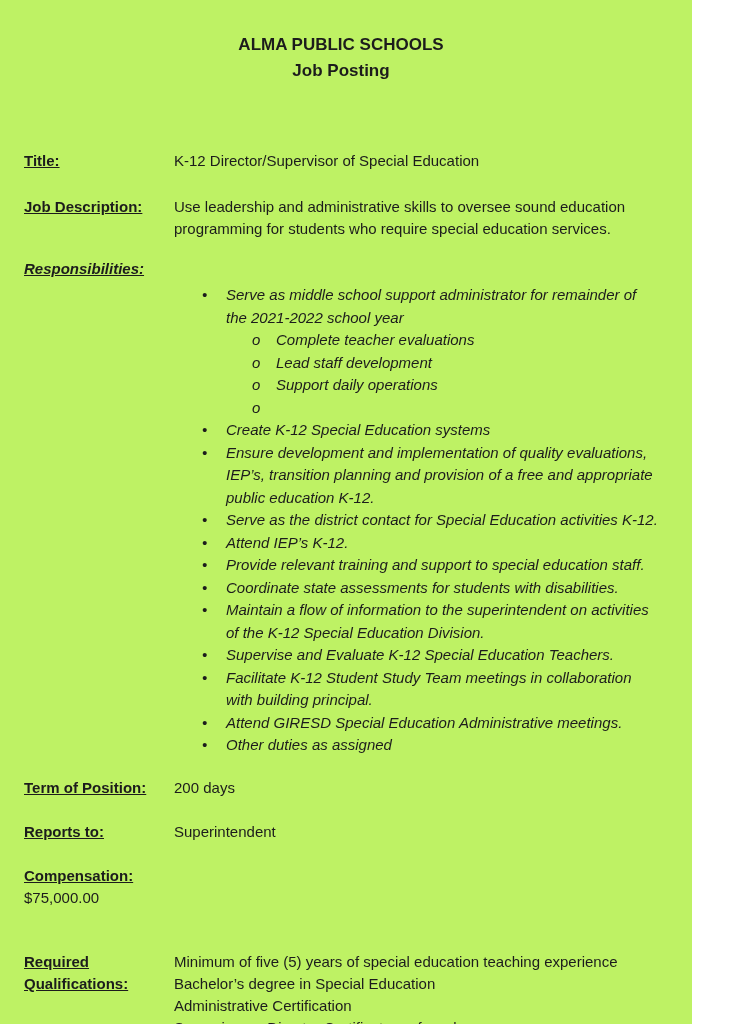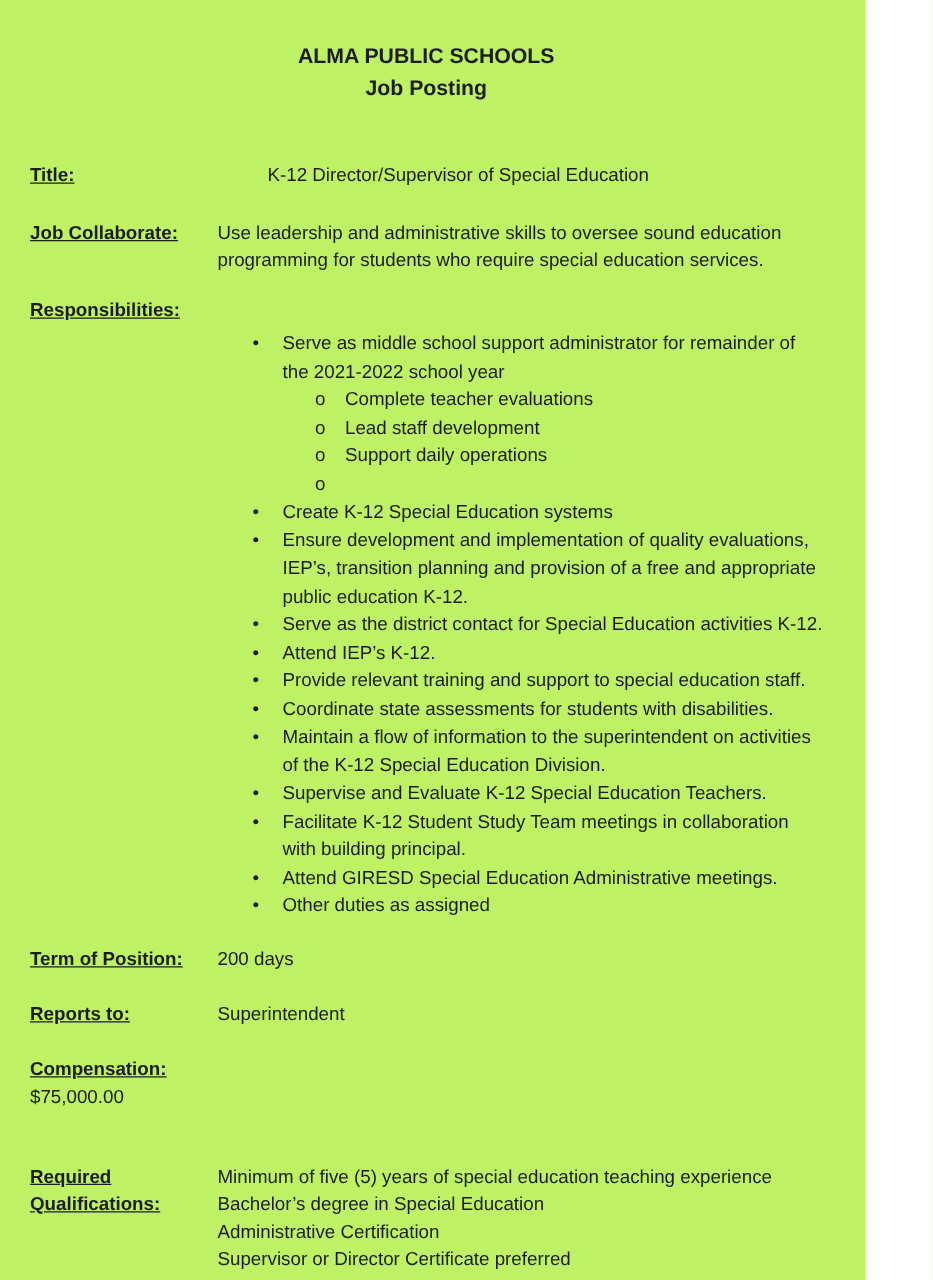--- a/index.html
+++ b/index.html
@@ -33,23 +33,23 @@
     flex-shrink: 0;
     font-weight: 700;
   }
   .label-col .lbl {
     text-decoration: underline;
   }
   .content-col {
     flex: 1;
     min-width: 0;
   }
-  .row-title   { margin-top: 46px; gap: 40px; }
+  .row-title   { margin-top: 66px; }
   .row-jobdesc { margin-top: 24px; }
-  .row-resp    { margin-top: 18px; }
+  .row-resp    { margin-top: 18px; font-style: italic; }
   .row-term    { margin-top: 20px; }
   .row-reports { margin-top: 22px; align-items: center; }
   .row-comp    { margin-top: 22px; flex-direction: column; }
   .row-req     { margin-top: 42px; }
   .bullets {
     margin-top: 26px;
     line-height: 22.5px;
   }
   .bullet {
     display: flex;
@@ -79,21 +79,21 @@
 
   <div class="row row-title">
     <div class="label-col">
       <span class="lbl">Title:</span>
     </div>
     <div class="content-col">K-12 Director/Supervisor of Special Education</div>
   </div>
 
   <div class="row row-jobdesc">
     <div class="label-col">
-      <span class="lbl">Job Collaborate:</span>
+      <span class="lbl">Job Description:</span>
     </div>
     <div class="content-col">Use leadership and administrative skills to oversee sound education programming for students who require special education services.</div>
   </div>
 
   <div class="row row-resp">
     <div class="label-col">
       <span class="lbl">Responsibilities:</span>
     </div>
     <div class="content-col">
       <div class="bullets">

